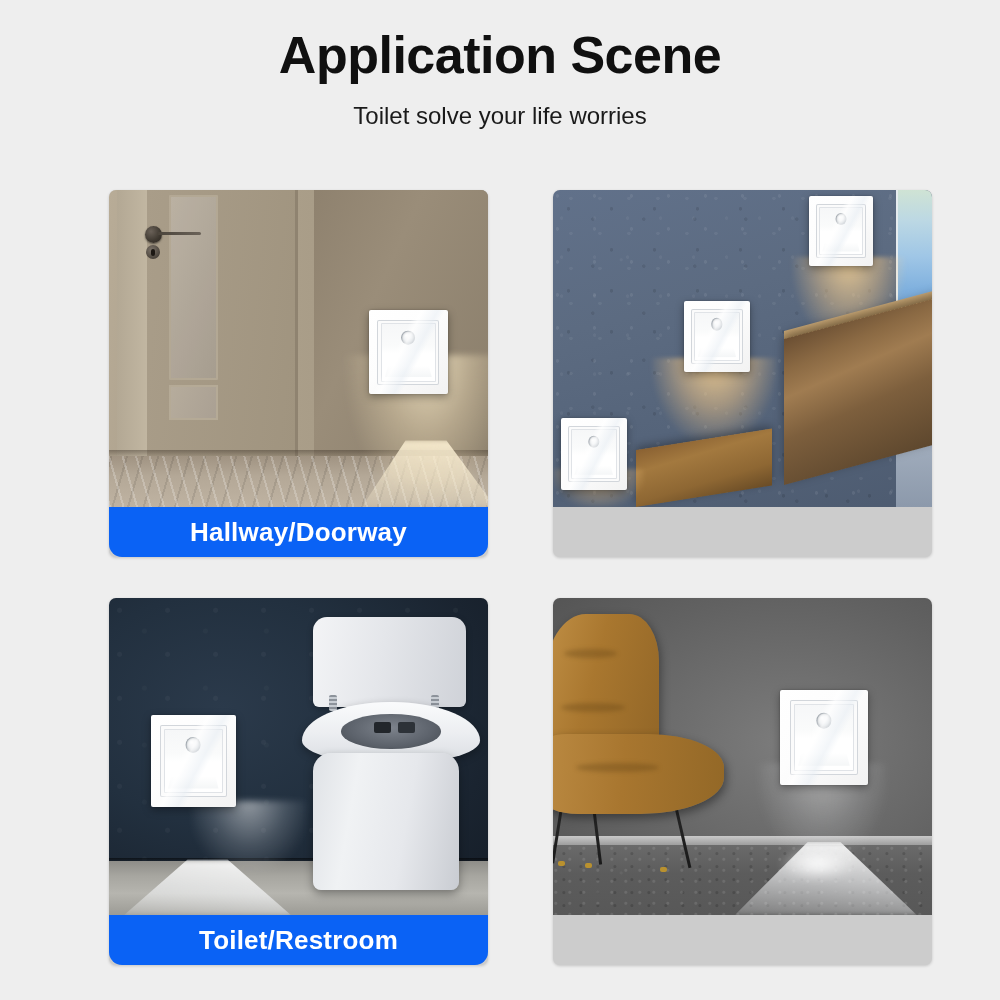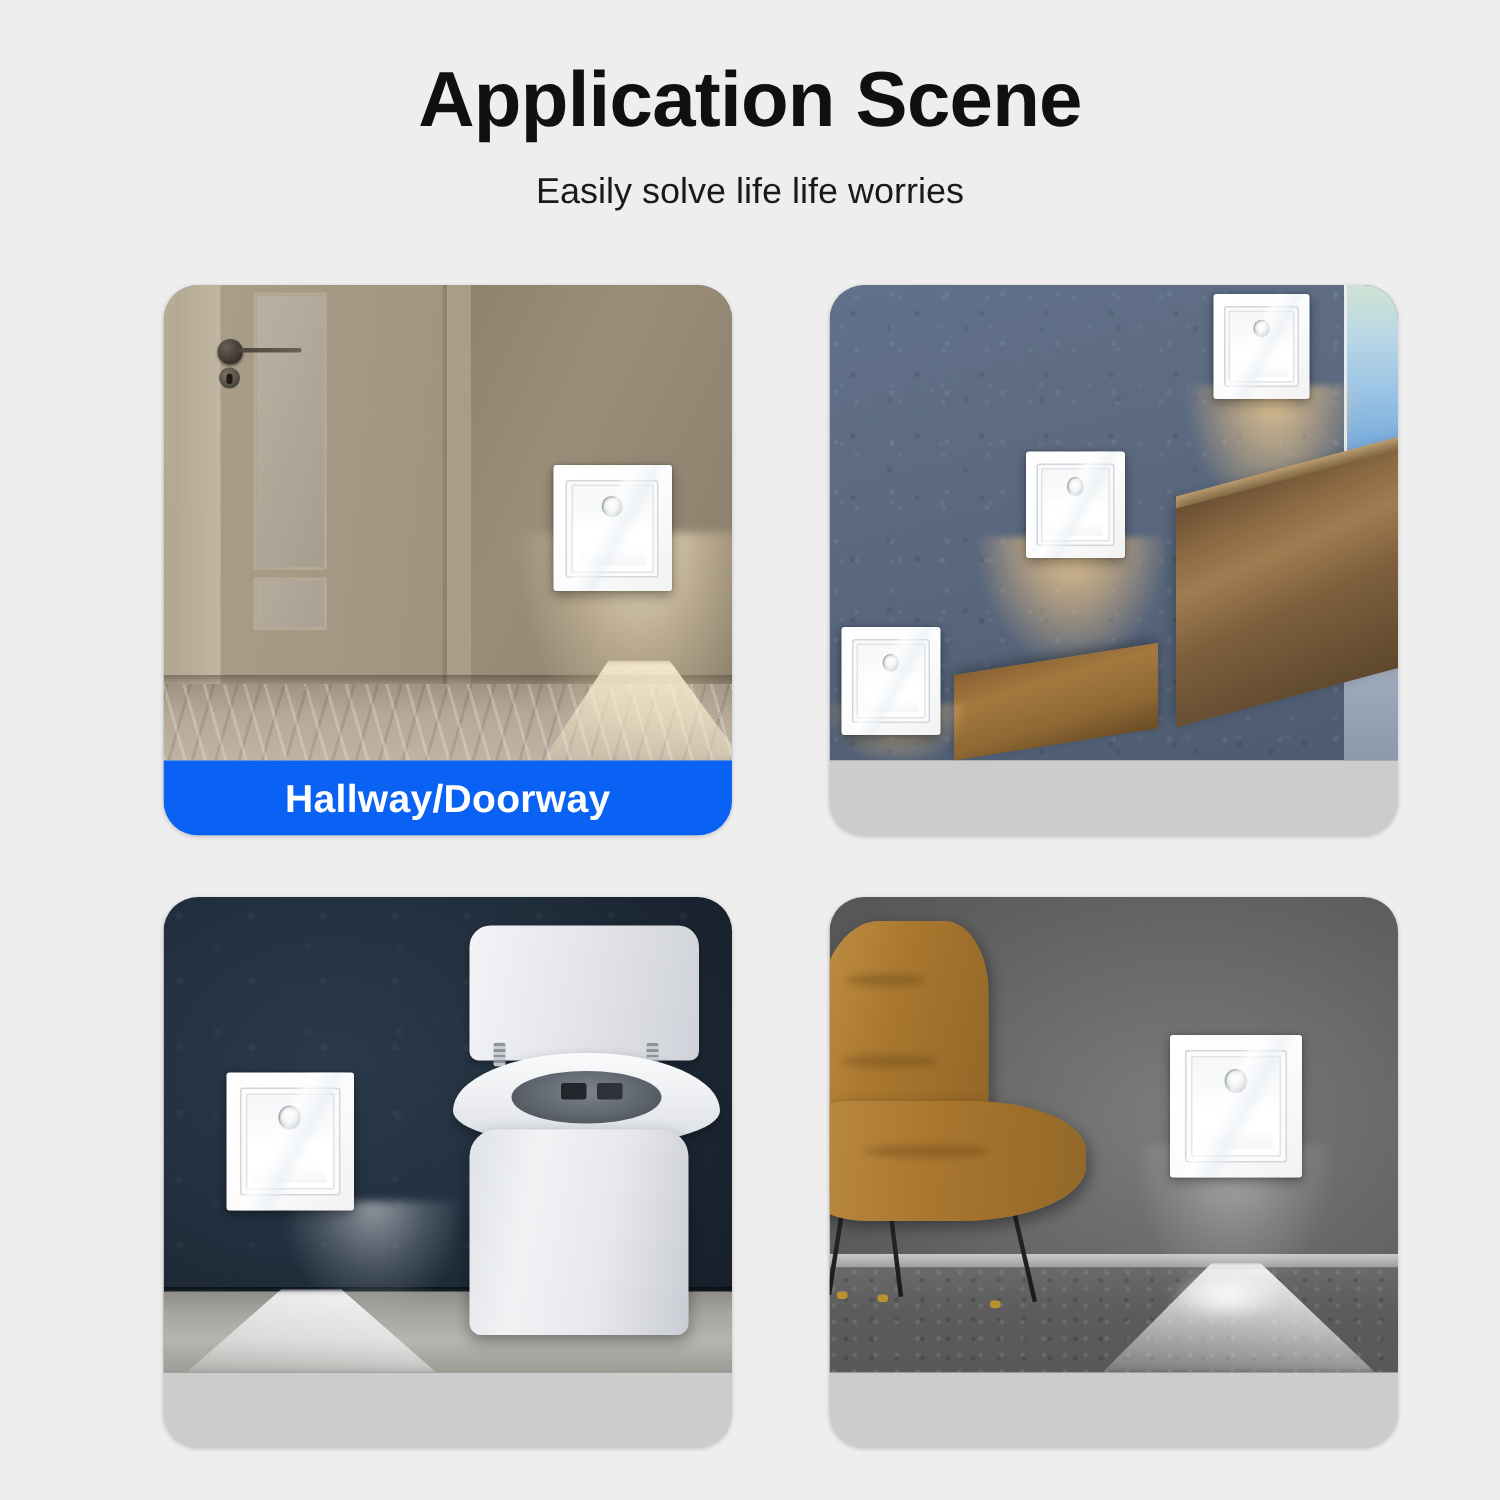--- a/index.html
+++ b/index.html
@@ -6,21 +6,21 @@
   * { margin:0; padding:0; box-sizing:border-box; }
   html,body { width:1000px; height:1000px; }
   body {
     background:#eeeeee;
     font-family:"Liberation Sans", sans-serif;
     overflow:hidden;
     position:relative;
   }
 
   
-  .header { width:100%; text-align:center; padding-top:40px; }
+  .header { width:100%; text-align:center; padding-top:28px; }
   .page-title {
     font-size:52px;
     font-weight:bold;
     color:#101010;
     letter-spacing:-0.5px;
     line-height:1.05;
   }
   .page-subtitle {
     font-size:24px;
     font-weight:400;
@@ -35,21 +35,21 @@
     width:864px; height:775px;
     display:grid;
     grid-template-columns:420px 420px;
     grid-template-rows:367px 367px;
     column-gap:24px;
     row-gap:41px;
   }
 
   .card {
     position:relative;
-    border-radius:23px;
+    border-radius:7px;
     overflow:hidden;
     background:#cccccc;
     box-shadow:0 1px 3px rgba(0,0,0,.18);
     margin-left:41px;
   }
   .scene {
     position:absolute;
     left:0; top:0; right:0;
     height:317px;
     overflow:hidden;
@@ -418,21 +418,21 @@
     position:absolute; left:60%; bottom:11%; width:20%; height:10%;
     background:radial-gradient(ellipse at 50% 50%, rgba(255,255,255,.95) 0%, rgba(255,255,255,0) 72%);
     filter:blur(4px);
   }
 </style>
 </head>
 <body>
 
 <div class="header">
   <div class="page-title">Application Scene</div>
-  <div class="page-subtitle">Easily solve life life worries</div>
+  <div class="page-subtitle">Toilet solve your life worries</div>
 </div>
 
 <div class="grid">
 
   <div class="card">
     <div class="scene">
       <div class="p1-wall"></div>
       <div class="p1-wallR"></div>
       <div class="p1-doorframe"></div>
       <div class="p1-door">
@@ -527,20 +527,23 @@
       <div class="p3-beam"></div>
 
       <div class="fixture" style="left:11%; top:37%; width:22.5%; height:29%;">
         <div class="fx-inner">
           <div class="fx-recess">
             <div class="fx-sensor"></div>
             <div class="fx-diffuser"></div>
           </div>
         </div>
       </div>
+    </div>
+    <div class="caption">
+      <span class="caption-label">Toilet/Restroom</span>
     </div>
   </div>
 
   <div class="card">
     <div class="scene">
       <div class="p4-wall"></div>
       <div class="p4-baseboard"></div>
       <div class="p4-floor"></div>
       <div class="p4-floor-tex"></div>
 

